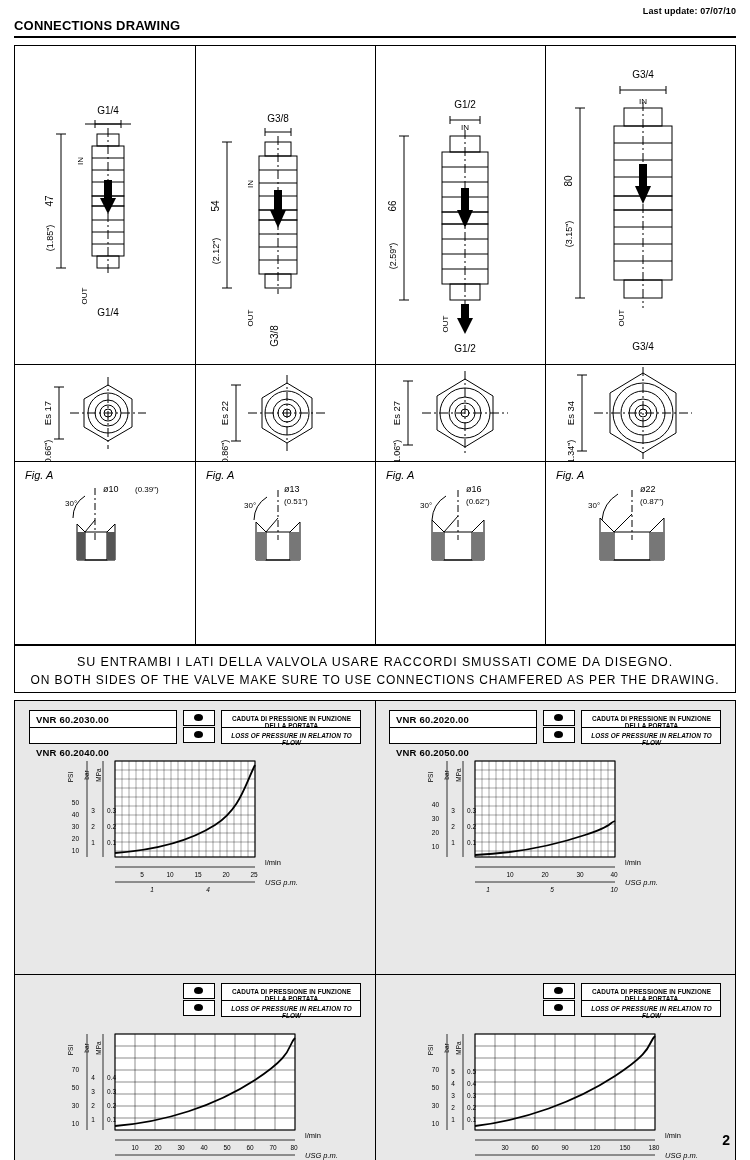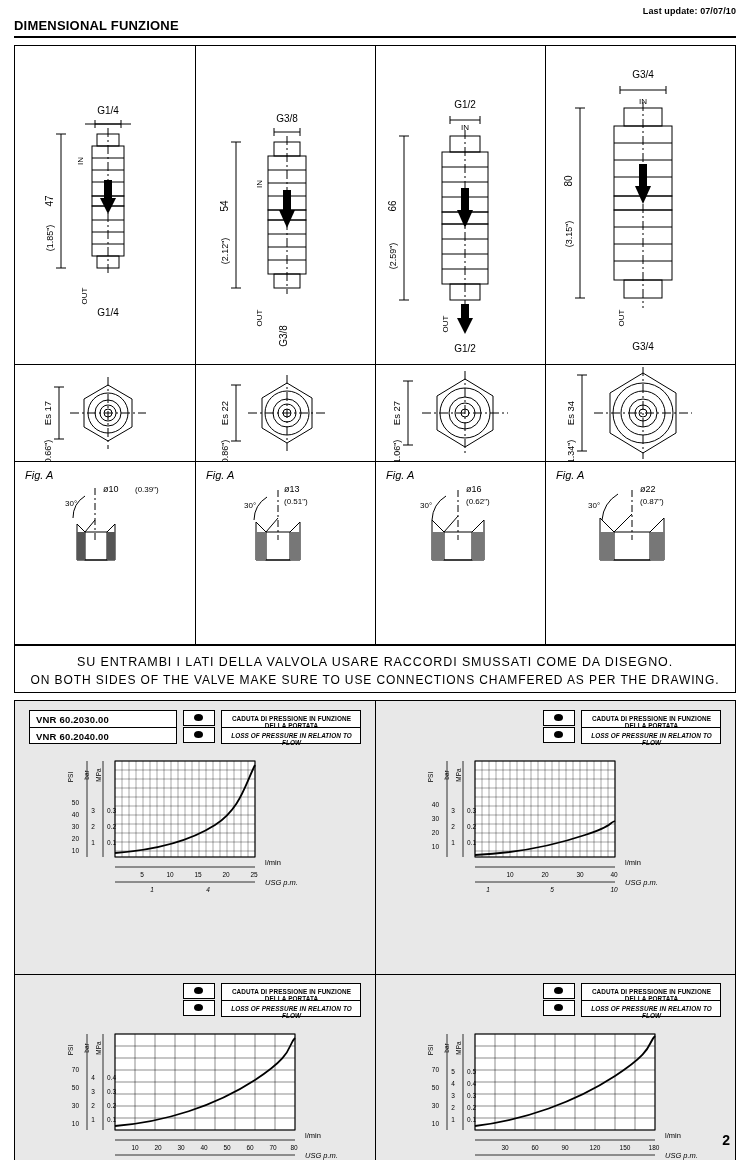--- a/index.html
+++ b/index.html
@@ -69,21 +69,21 @@
 
   .codebox{
     position:absolute;left:14px;top:9px;width:148px;height:34px;
     border:1px solid #000;background:#fff;box-sizing:border-box;
   }
   .codebox .mid{position:absolute;left:0;right:0;top:16px;height:1px;background:#000;}
   .code-txt{
     position:absolute;left:6px;font-size:9.5px;font-weight:bold;letter-spacing:0.2px;
   }
   .code-txt.t1{top:3px;}
-  .code-txt.t2{top:20px;}
+  .code-txt.t2{top:36px;}
 
   .symbol{
     position:absolute;left:168px;top:9px;width:32px;height:34px;
   }
   .sym-cell{
     position:absolute;left:0;width:32px;height:16px;border:1px solid #000;background:#fff;box-sizing:border-box;
   }
   .sym-cell.a{top:0;}
   .sym-cell.b{top:17px;}
   .sym-ball{
@@ -111,21 +111,21 @@
   .pagenum{
     position:absolute;right:20px;top:1132px;font-size:14px;font-weight:bold;
   }
 </style>
 </head>
 <body>
 
 <div class="page">
 
   <div class="last-update">Last update: 07/07/10</div>
-  <div class="title">DIMENSIONAL FUNZIONE</div>
+  <div class="title">CONNECTIONS DRAWING</div>
   <div class="title-rule"></div>
 
   <div class="dim-table">
     <div class="dim-col" style="left:180px;"></div>
     <div class="dim-col" style="left:360px;"></div>
     <div class="dim-col" style="left:530px;"></div>
     <div class="dim-row" style="top:318px;"></div>
     <div class="dim-row" style="top:415px;"></div>
 
     <div class="cell" style="left:0;top:0;width:180px;height:318px;">
@@ -209,21 +209,21 @@
         <g fill="#555">
           <rect x="62" y="52" width="8" height="28"></rect>
           <rect x="92" y="52" width="8" height="28"></rect>
         </g>
         <text x="50" y="26" font-size="8" font-family="Liberation Sans, sans-serif">30°</text>
         <text x="88" y="12" font-size="9" font-family="Liberation Sans, sans-serif">ø10</text>
         <text x="120" y="12" font-size="8" font-family="Liberation Sans, sans-serif">(0.39")</text>
       </svg>
     </div>
 
-    <div class="cell" style="left:181px;top:0;width:179px;height:318px;">
+    <div class="cell" style="left:172px;top:0;width:179px;height:318px;">
       <svg width="179" height="318" viewBox="0 0 179 318">
         <g stroke="#000" fill="none" stroke-width="1">
           <rect x="72" y="110" width="38" height="54"></rect>
           <rect x="72" y="164" width="38" height="10"></rect>
           <rect x="72" y="174" width="38" height="54"></rect>
           <line x1="72" y1="124" x2="110" y2="124"></line>
           <line x1="72" y1="137" x2="110" y2="137"></line>
           <line x1="72" y1="150" x2="110" y2="150"></line>
           <line x1="72" y1="188" x2="110" y2="188"></line>
           <line x1="72" y1="201" x2="110" y2="201"></line>
@@ -547,20 +547,25 @@
             <text x="137" y="147" text-anchor="middle" font-style="italic">1</text>
             <text x="193" y="147" text-anchor="middle" font-style="italic">4</text>
             <text x="250" y="120" font-size="7.5">l/min</text>
             <text x="250" y="140" font-size="7.5" font-style="italic">USG p.m.</text>
           </g>
         </svg>
       </div>
     </div>
 
     <div class="quad q2">
+      <div class="codebox">
+        <div class="mid"></div>
+        <div class="code-txt t1">VNR 60.2020.00</div>
+        <div class="code-txt t2">VNR 60.2050.00</div>
+      </div>
       <div class="symbol">
         <div class="sym-cell a"></div>
         <div class="sym-cell b"></div>
         <div class="sym-ball"></div>
         <div class="sym-ball2"></div>
       </div>
       <div class="descbox">
         <div class="mid"></div>
         <div class="desc-txt t1">CADUTA DI PRESSIONE IN FUNZIONE DELLA PORTATA</div>
         <div class="desc-txt t2">LOSS OF PRESSURE  IN RELATION  TO FLOW</div>

